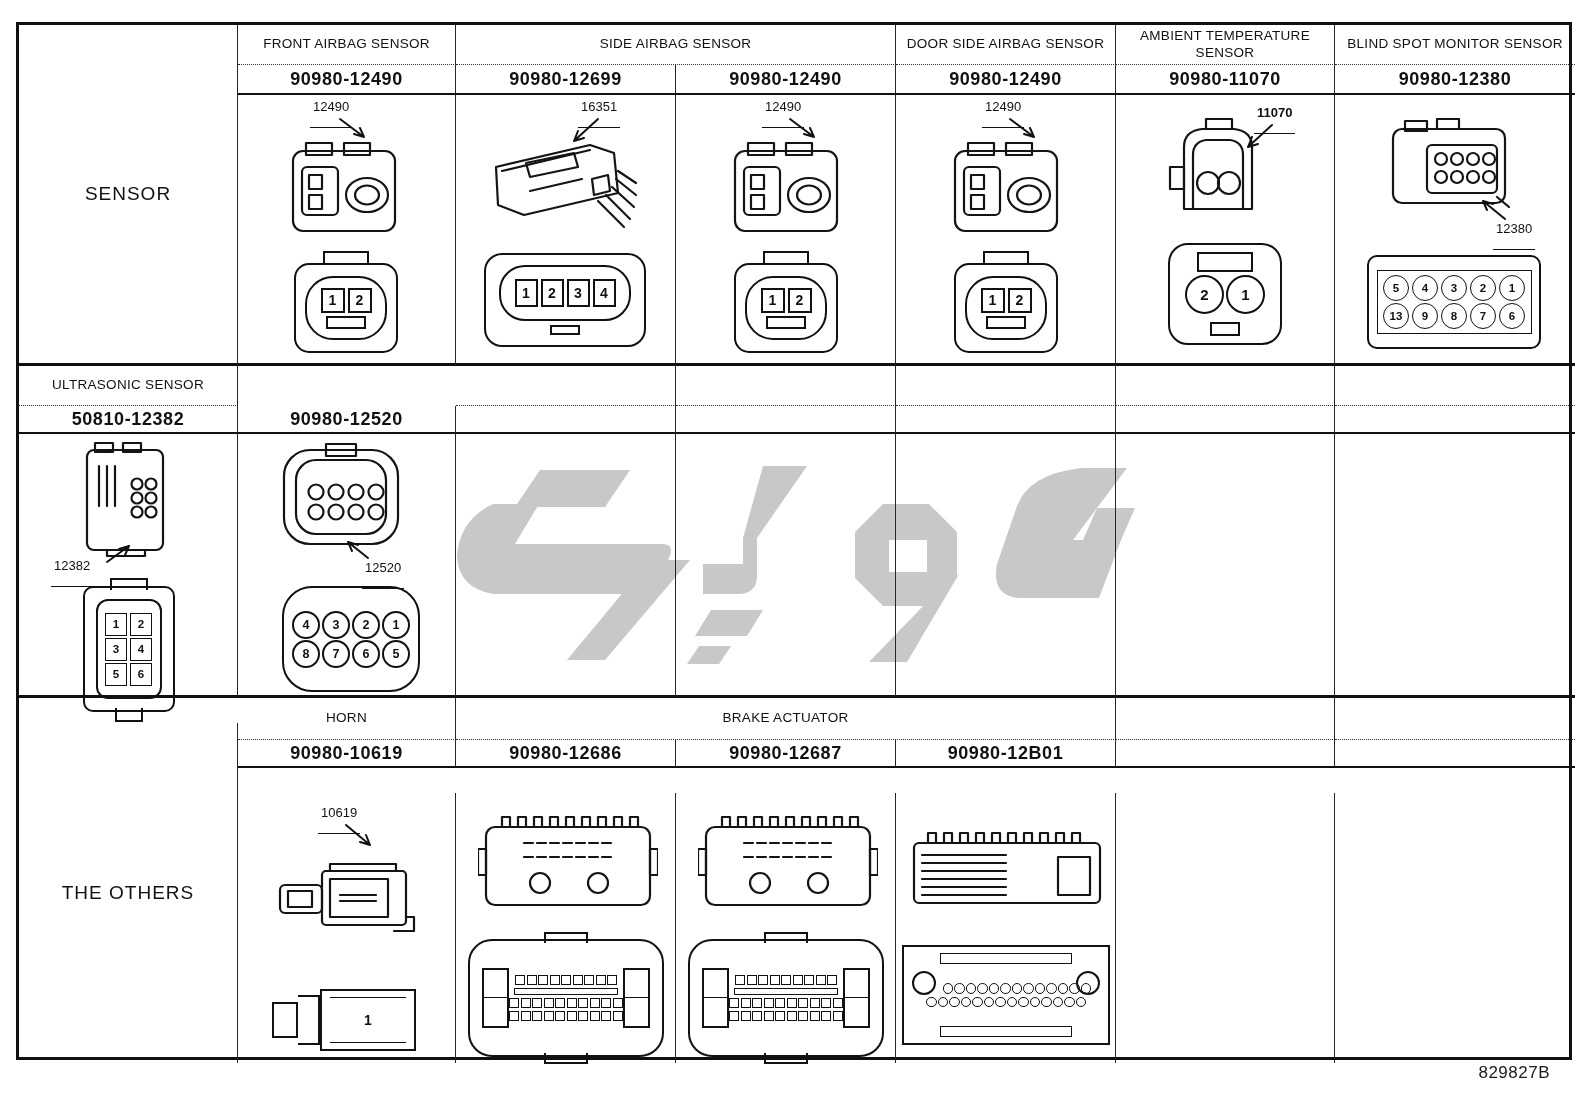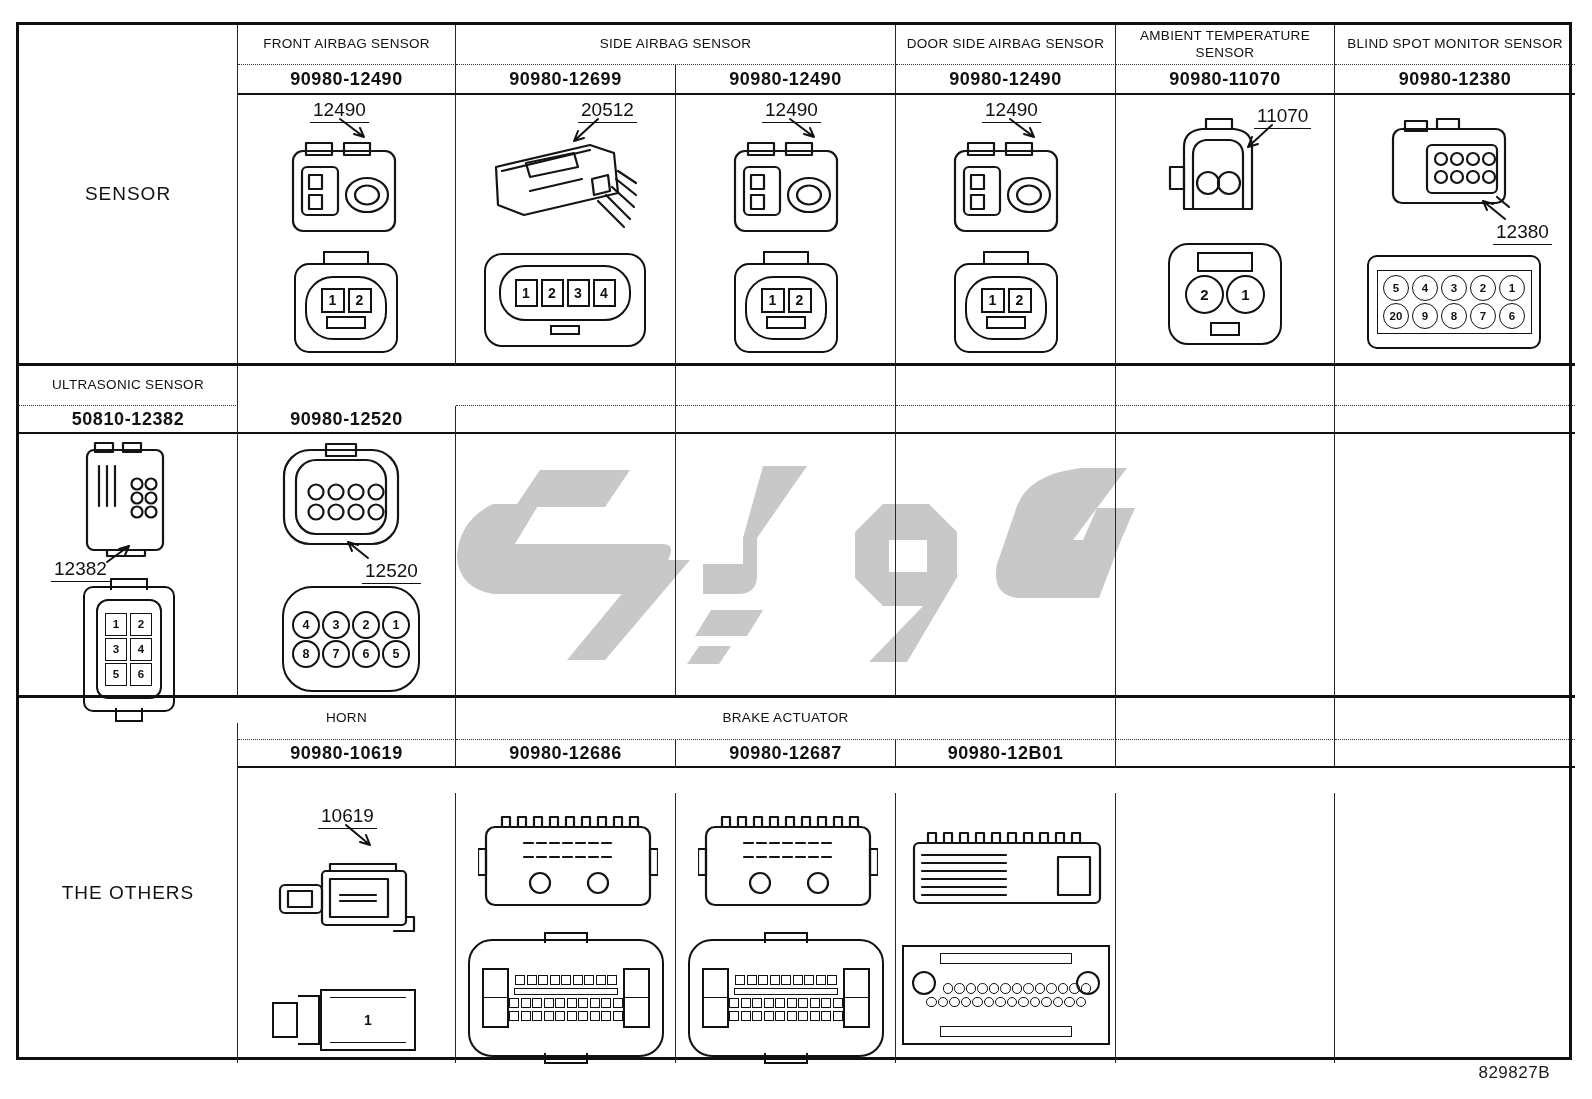--- a/index.html
+++ b/index.html
@@ -25,21 +25,21 @@
   .b-major { border-bottom:3px solid #101010;justify-content:center; }
   .b-none  { border-bottom:none;margin-top:25px; }
   .r-none  { border-right:none; }
   .hdr-txt { font-size:13.5px; line-height:1.25; text-align:center; letter-spacing:.3px; padding:2px 6px; }
   .pn-txt  { font-size:18px; font-weight:700; letter-spacing:.6px; }
   .row-label { font-size:19px; letter-spacing:1px; }
   .art { justify-content:flex-start; align-items:flex-start; }
   .art > * { position:absolute; }
 
   
-  .co { font-size:19px; border-bottom:1.5px solid #111; padding:0 3px 1px; background:transparent; }
+  .co { font-size:13px; border-bottom:1.5px solid #111; padding:0 3px 13px; background:transparent; }
   .arr svg { display:block; }
   .flipx { transform:scaleX(-1); }
   .flipy { transform:scaleY(-1); }
   .flipxy { transform:scale(-1,-1); }
 
   
   .pin { display:flex; align-items:center; justify-content:center; font-weight:600; color:#111; }
   .sq  { border:2px solid #111; }
   .cir { border:2px solid #111; border-radius:50%; }
 
@@ -220,21 +220,21 @@
               <span class="pin sq">1</span>
               <span class="pin sq">2</span>
             </span>
         <span class="slot" style="display:block;"></span>
           </span>
         </span>
       </span>
   </div>
 
   <div class="cell b-major art" style="grid-area:3/3/4/4">
-    <span class="co" style="left:122px; top:4px;">20512</span>
+    <span class="co" style="left:122px; top:4px;">16351</span>
     <span class="arr flipx" style="left:112px; top:22px;">
       <svg width="32" height="30" viewBox="0 0 32 30">
           <path d="M2,2 L26,24 M26,24 L16,21 M26,24 L22,14" stroke="#111" stroke-width="2" fill="none" stroke-linecap="round"></path>
         </svg>
       </span>
     <span class="iso" style="left:30px; top:38px;">
       <svg width="156" height="100" viewBox="0 0 156 100">
         <path d="M10,34 L104,12 L128,20 L132,60 L38,82 L12,72 Z"></path>
           <path d="M16,38 L104,17"></path>
         <path d="M40,30 L88,20 L92,34 L44,44 Z"></path>
@@ -316,21 +316,21 @@
               <span class="pin sq">1</span>
               <span class="pin sq">2</span>
             </span>
         <span class="slot" style="display:block;"></span>
           </span>
         </span>
       </span>
   </div>
 
   <div class="cell b-major art" style="grid-area:3/6/4/7">
-    <span class="co" style="left:138px; top:10px;">11070</span>
+    <span class="co" style="left:138px; top:10px;font-weight:bold;">11070</span>
     <span class="arr flipx" style="left:126px; top:28px;">
       <svg width="32" height="30" viewBox="0 0 32 30">
           <path d="M2,2 L26,24 M26,24 L16,21 M26,24 L22,14" stroke="#111" stroke-width="2" fill="none" stroke-linecap="round"></path>
         </svg>
       </span>
     <span class="iso" style="left:46px; top:22px;">
       <svg width="110" height="98" viewBox="0 0 110 98">
         <path d="M22,92 L22,30 Q22,14 40,12 L72,12 Q90,14 90,30 L90,92 Z"></path>
         <path d="M31,92 L31,38 Q31,25 44,23 L68,23 Q81,25 81,38 L81,92"></path>
         <circle cx="46" cy="66" r="11"></circle>
@@ -372,21 +372,21 @@
       </span>
     <span class="co" style="left:158px; top:126px;">12380</span>
     <span class="f10" style="left:32px; top:160px;">
       <span class="f10body" style="display:flex;">
           <span class="f10in">
         <span class="pin cir">5</span>
         <span class="pin cir">4</span>
         <span class="pin cir">3</span>
         <span class="pin cir">2</span>
         <span class="pin cir">1</span>
-        <span class="pin cir">20</span>
+        <span class="pin cir">13</span>
         <span class="pin cir">9</span>
         <span class="pin cir">8</span>
         <span class="pin cir">7</span>
         <span class="pin cir">6</span>
       </span>
         </span>
       </span>
   </div>
 
   <div class="cell b-dot" style="grid-area:4/1/5/2">

